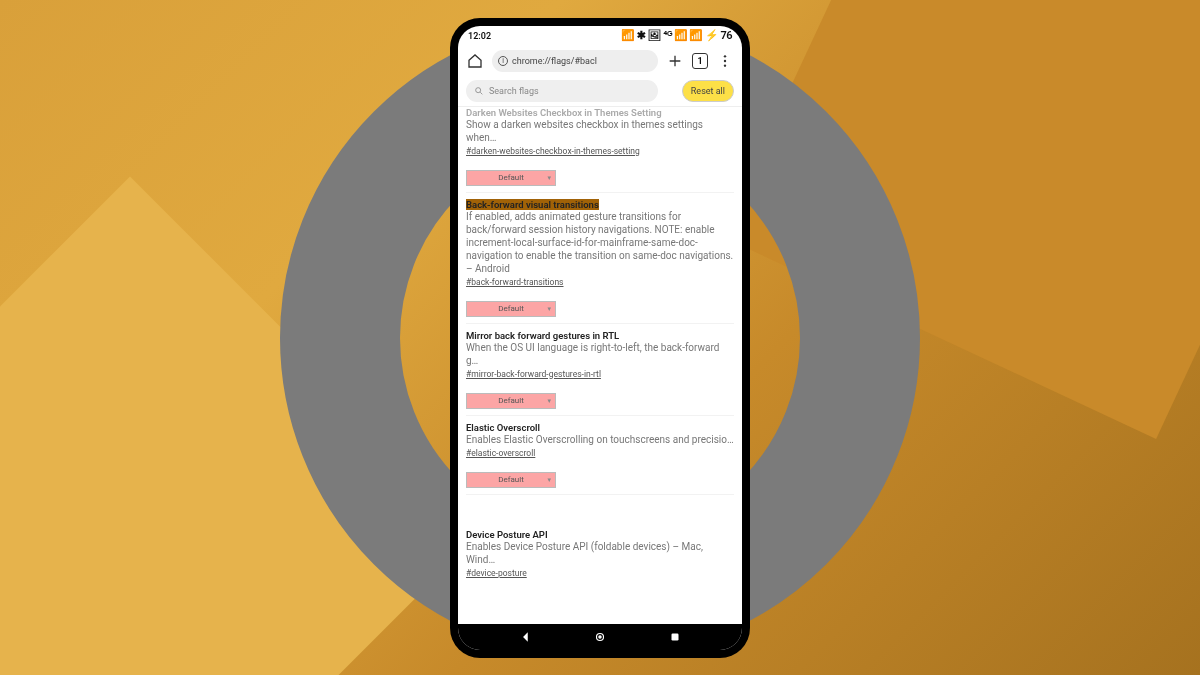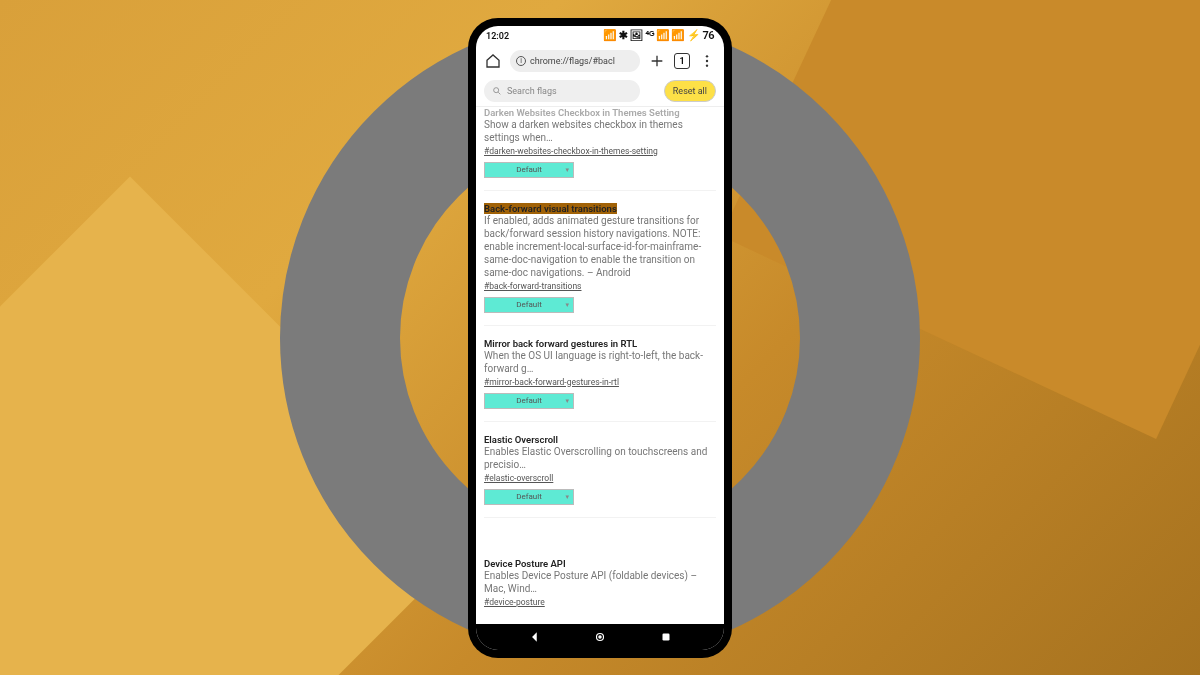--- a/index.html
+++ b/index.html
@@ -25,21 +25,21 @@
     width: 640px; height: 640px;
     transform: translate(-50%, -50%);
     border-radius: 50%;
     border: 120px solid #7b7b7b;
   }
   
   .phone {
     position: absolute;
     left: 50%; top: 50%;
     transform: translate(-50%, -50%);
-    width: 264px; height: 640px;
+    width: 300px; height: 640px;
     background: #000;
     border-radius: 30px;
     padding: 8px;
   }
   .screen {
     width: 100%; height: 100%;
     background: #fff;
     border-radius: 22px;
     overflow: hidden;
     display: flex; flex-direction: column;
@@ -84,28 +84,28 @@
   }
   .reset-btn {
     height:22px; padding:0 8px; border:1px solid #ccc; border-radius:11px;
     background:#fde047; font-size:9px; color:#444;
     display:flex; align-items:center;
   }
   .content {
     flex:1; overflow:hidden; padding: 0 8px;
     font-size: 9px; color:#555;
   }
-  .flag { padding: 12px 0; border-bottom:1px solid #f2f2f2; }
+  .flag { padding: 6px 0; border-bottom:1px solid #f2f2f2; }
   .flag .title { font-size:9.5px; font-weight:600; color:#222; margin-bottom:2px; display:inline; }
   .flag .title.hl { background:#a16207;margin-top:45px; }
   .flag .desc { font-size:10px; color:#777; line-height:1.3; margin-bottom:2px; overflow:hidden; }
   .flag .hash { font-size:8.5px; color:#555; text-decoration:underline; }
   .flag .sel {
-    margin-top:6px; width:90px; height:16px;
-    border:1px solid #bbb; background:#5eead4;
+    margin-top:14px; width:90px; height:16px;
+    border:1px solid #bbb; background:#fca5a5;
     font-size:8px; color:#555;
     display:flex; align-items:center; justify-content:center;
     position:relative;
   }
   .flag .sel::after { content:"▾"; position:absolute; right:4px; font-size:7px; color:#888;}
   .cut .title { color:#aaa; overflow:hidden; white-space:nowrap; }
   .navbar {
     height:26px; background:#000;
     display:flex; align-items:center; justify-content:space-evenly;
     color:#fff;

